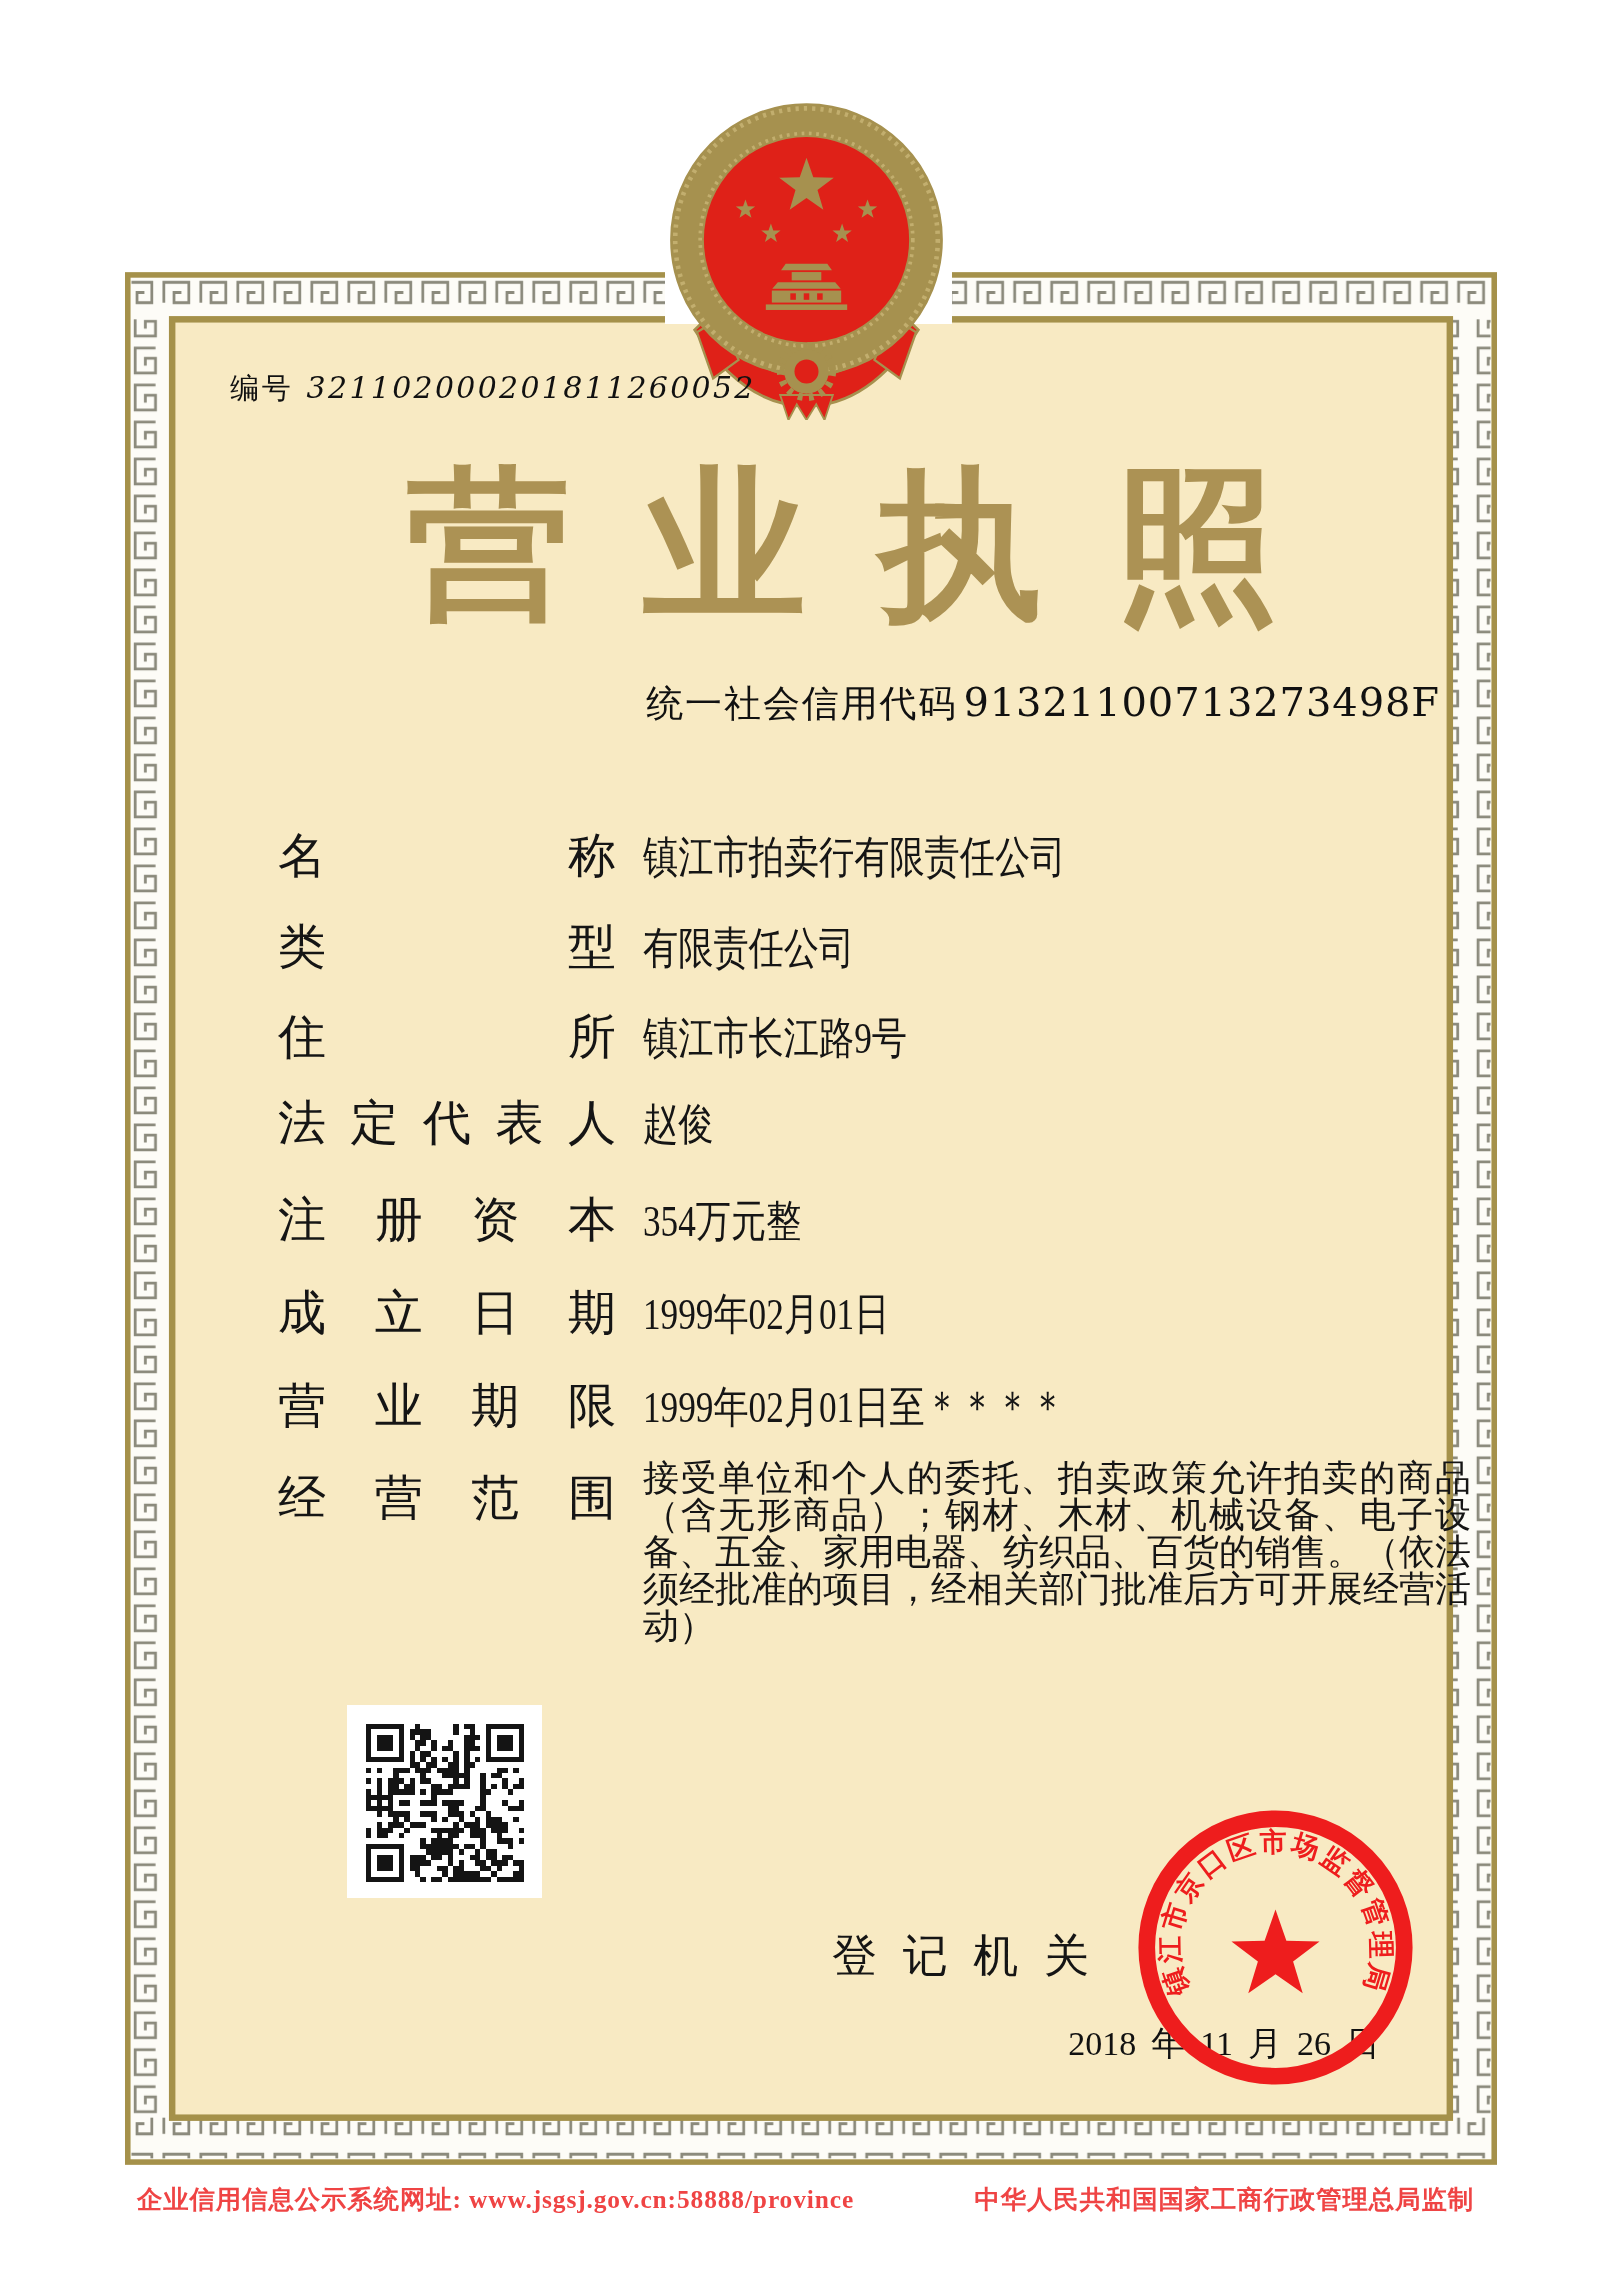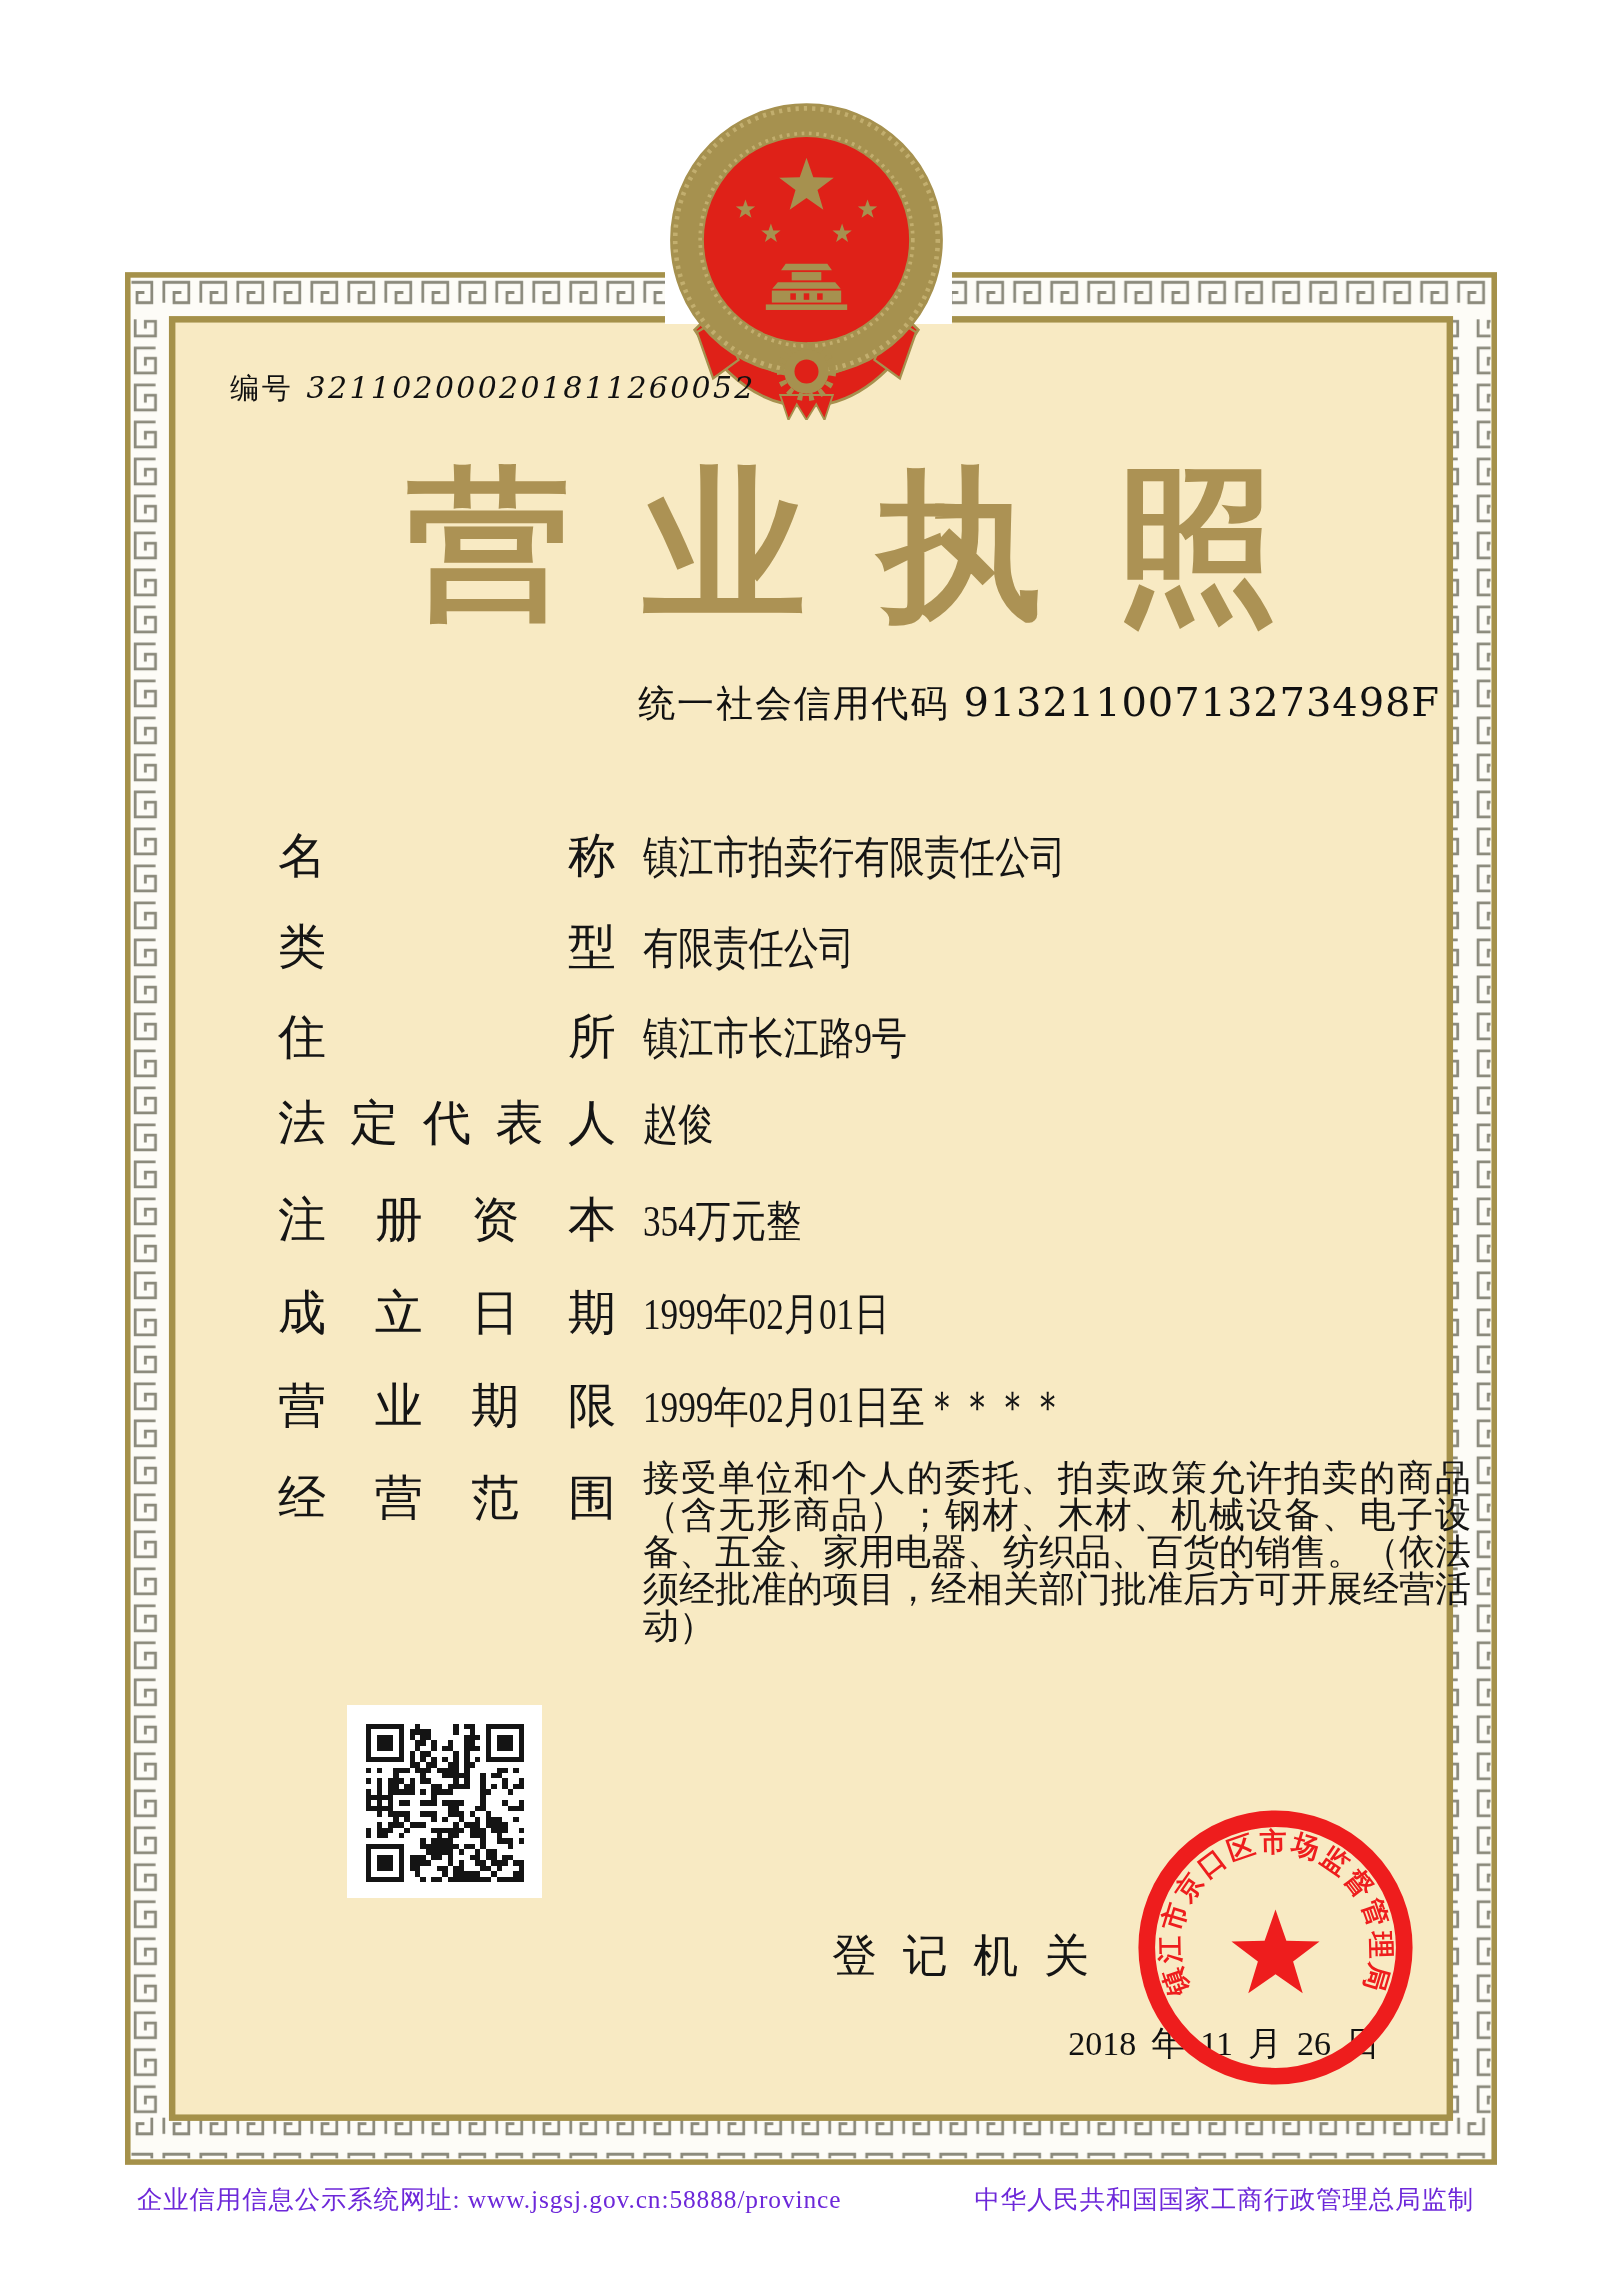--- a/index.html
+++ b/index.html
@@ -16,21 +16,21 @@
 
   
   #serial{left:230px;top:369px;font-size:29px;letter-spacing:2.8px;white-space:nowrap;}
   #serial .num{font-family:"DejaVu Serif",serif;font-size:30px;letter-spacing:2.3px;margin-left:13px;font-style:italic;}
 
   
   #title{left:407px;top:465px;font-size:163px;font-weight:bold;letter-spacing:73px;
          color:#AC9254;white-space:nowrap;line-height:1;text-align:center;}
 
   
-  #credit{right:183px;top:679px;display:flex;align-items:baseline;gap:14px;white-space:nowrap;text-align:right;}
+  #credit{right:183px;top:679px;display:flex;align-items:baseline;gap:6px;white-space:nowrap;text-align:right;}
   #credit .lab{font-size:37px;letter-spacing:1.9px;}
   #credit .num{font-family:"DejaVu Serif",serif;font-size:40px;letter-spacing:0.9px;}
 
   
   .row{position:absolute;left:0;width:1623px;height:0;}
   .flabel{position:absolute;left:278px;top:-27px;width:338px;font-size:48px;line-height:1.1;color:#151515;}
   .justify{display:flex;justify-content:space-between;}
   .fvalue{position:absolute;left:643px;top:-24px;font-size:44px;line-height:1.15;white-space:nowrap;
           transform:scaleX(0.80);transform-origin:left top;color:#151515;}
   .scope .fvalue{font-size:36px;line-height:37px;white-space:normal;width:828px;transform:none;top:-39px;text-align:justify;}
@@ -38,21 +38,21 @@
   
   #qr-box{left:347px;top:1705px;width:195px;height:193px;background:#ffffff;}
   #qr{left:366px;top:1723px;width:158px;height:158px;}
 
   
   #registrar{left:832px;top:1926px;width:257px;font-size:45px;color:#151515;}
   #issue-date{left:1008px;top:2021px;width:372px;text-align:right;font-size:34px;word-spacing:6.5px;white-space:nowrap;z-index:4;}
   #seal{left:1131px;top:1803px;z-index:5;}
 
   
-  .footer{top:2183px;font-size:25.4px;font-weight:normal;color:#6d28d9;letter-spacing:0.9px;white-space:nowrap;}
+  .footer{top:2183px;font-size:25.4px;font-weight:bold;color:#ef4444;letter-spacing:0.9px;white-space:nowrap;}
   #footer-left{left:137px;}
   #footer-right{right:149px;}
 </style>
 </head>
 <body>
 
 <svg id="frame" class="abs" width="1372" height="1893" viewBox="0 0 2967 4093">
   <defs>
     <pattern id="fretH" width="80" height="88" patternUnits="userSpaceOnUse">
       <path d="M4,66 V22 H58 V66 H26 V44 H42" fill="none" stroke="#8B8A7C" stroke-width="6"></path>

